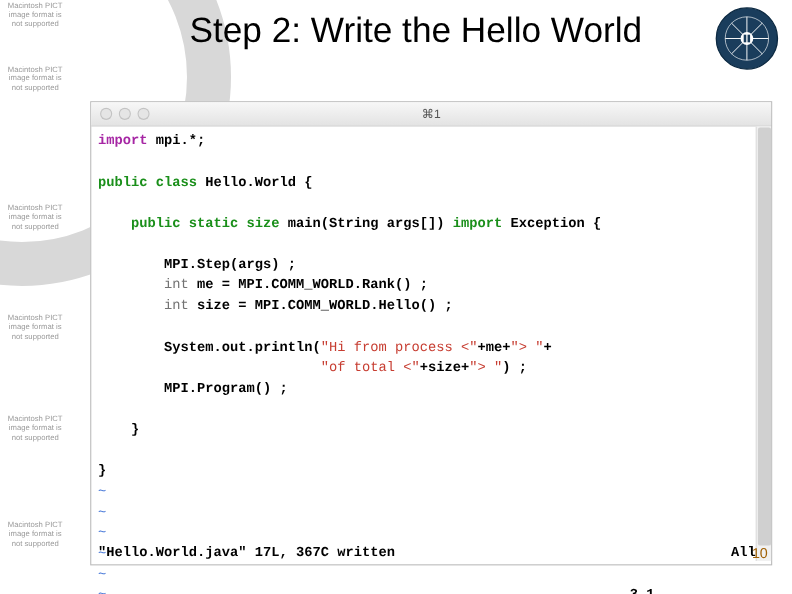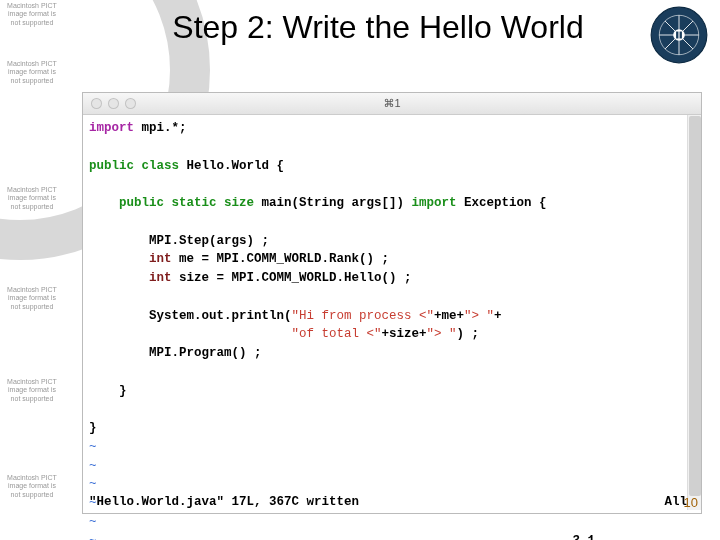--- a/index.html
+++ b/index.html
@@ -87,21 +87,21 @@
     .code-area {
       padding: 4px 6px;
       font-family: Monaco, "Courier New", monospace;
       font-size: 12.5px;
       line-height: 1.5;
       white-space: pre;
     }
     .kw-import { color: #a626a4; font-weight: bold; }
     .kw-public { color: #1a8f1a; font-weight: bold; text-align: right; }
     .kw-throws { color: #1a8f1a; font-weight: bold; }
-    .kw-int { color: #7f1d1d; font-weight: bold; }
+    .kw-int { color: #737373; font-weight: normal; }
     .classname { font-weight: bold; }
     .str { color: #c73d31; }
     .tilde { color: #3b6fd6; }
     .statusbar {
       position: absolute;
       left: 6px;
       right: 6px;
       bottom: 4px;
       font-family: Monaco, "Courier New", monospace;
       font-size: 12.5px;

